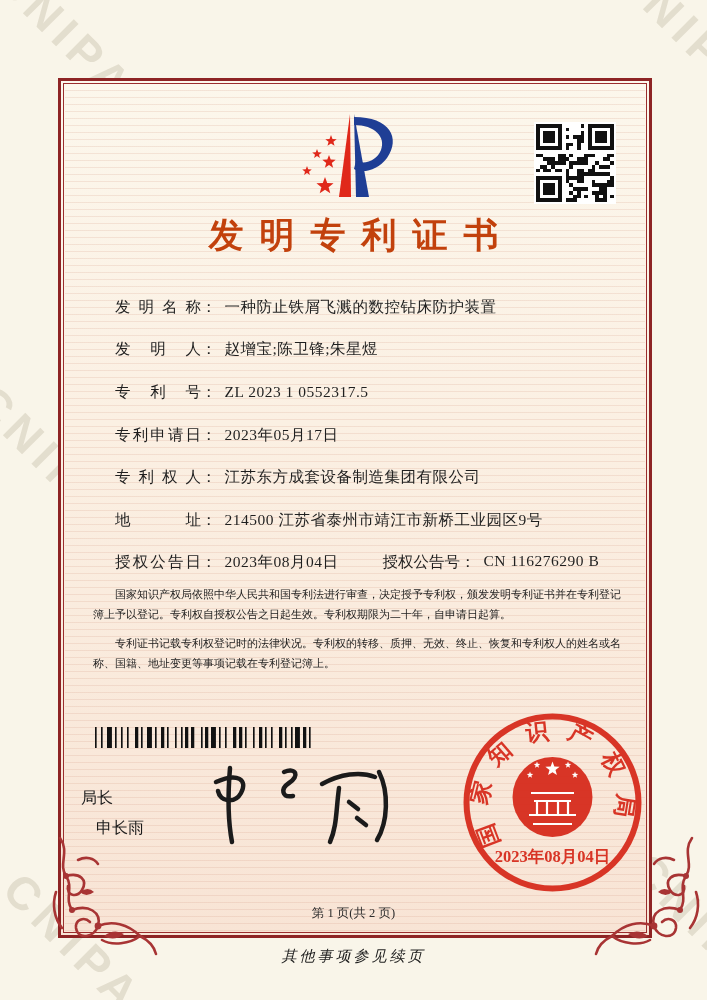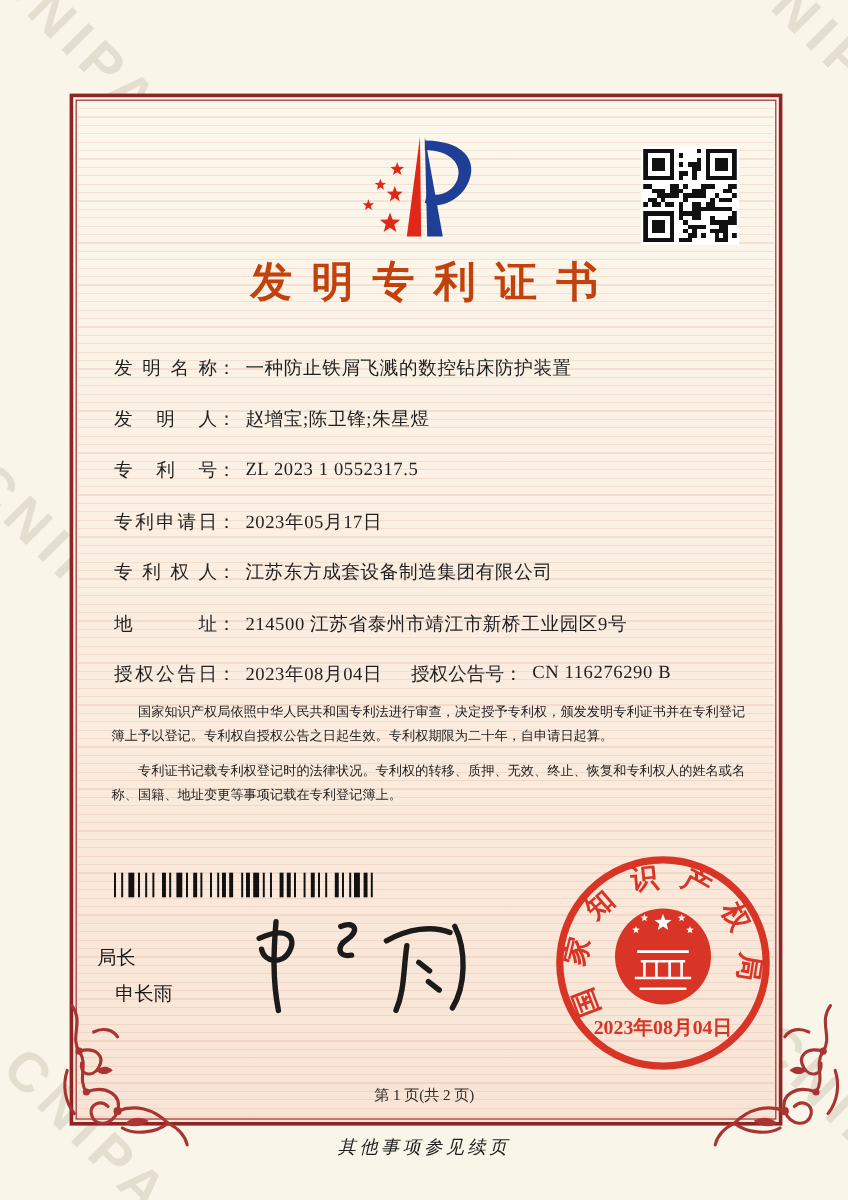--- a/index.html
+++ b/index.html
@@ -30,24 +30,24 @@
   .content{position:absolute;inset:0;z-index:3;}
   .cert-no{position:absolute;left:95px;top:126px;font-size:15px;letter-spacing:1.5px;color:#2e2e2e;}
   .logo{position:absolute;left:293px;top:110px;width:120px;height:94px;}
   .qr{position:absolute;left:534px;top:122px;width:78px;height:78px;background:#fff;padding:2px;}
   .title{
     position:absolute;left:0;top:212px;width:100%;text-align:center;
     font-size:35px;font-weight:bold;letter-spacing:16px;color:#c2410c;text-indent:16px;
   }
   .fields{position:absolute;left:95px;top:286px;width:525px;}
   .row{height:42.6px;display:flex;align-items:center;font-size:15.5px;color:#1f1f1f;}
-  .f-label{display:inline-block;width:86px;text-align:justify;text-align-last:justify;}
+  .f-label{display:inline-block;width:86px;text-align:justify;text-align-last:justify;margin-left:20px;}
   .f-colon{margin-right:8px;}
   .f-value{letter-spacing:0.5px;}
-  .grant-group2{margin-left:24px;display:flex;}
+  .grant-group2{margin-left:44px;display:flex;}
   .paras{position:absolute;left:93px;top:584px;width:528px;font-size:11px;line-height:1.82;color:#1d1d1d;text-align:justify;}
   .paras p{margin:0 0 9px 0;text-indent:2em;}
   .barcode{position:absolute;left:95px;top:727px;width:216px;height:21px;}
   .sig-title{position:absolute;left:81px;top:788px;font-size:16px;color:#1a1a1a;}
   .sig-name{position:absolute;left:96px;top:818px;font-size:16px;color:#1a1a1a;}
   .signature{position:absolute;left:188px;top:752px;width:215px;height:105px;}
   .seal{position:absolute;left:459px;top:709px;width:187px;height:187px;opacity:0.95;mix-blend-mode:multiply;}
   .flourish{position:absolute;width:118px;height:128px;z-index:4;}
   .flourish.fl-left{left:44px;top:832px;}
   .flourish.fl-right{left:590px;top:832px;transform:scaleX(-1);}

